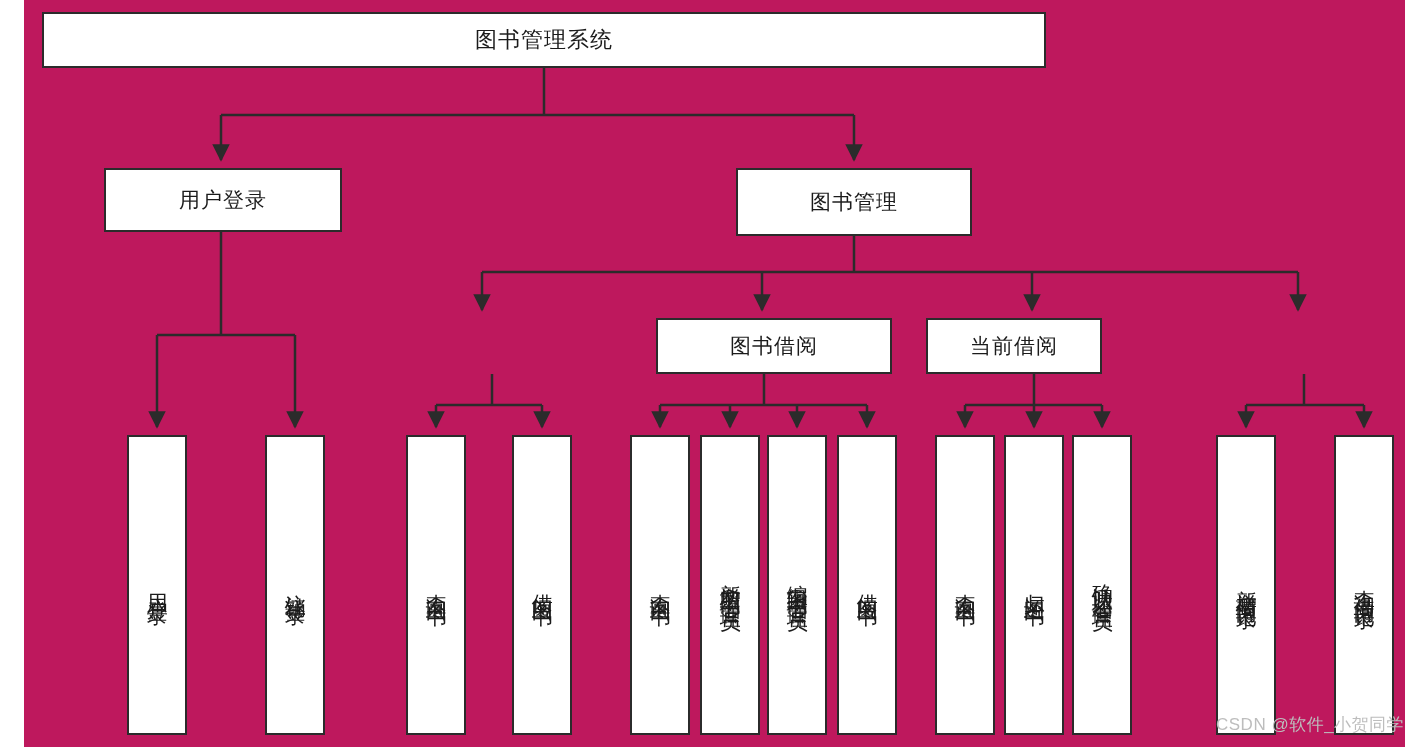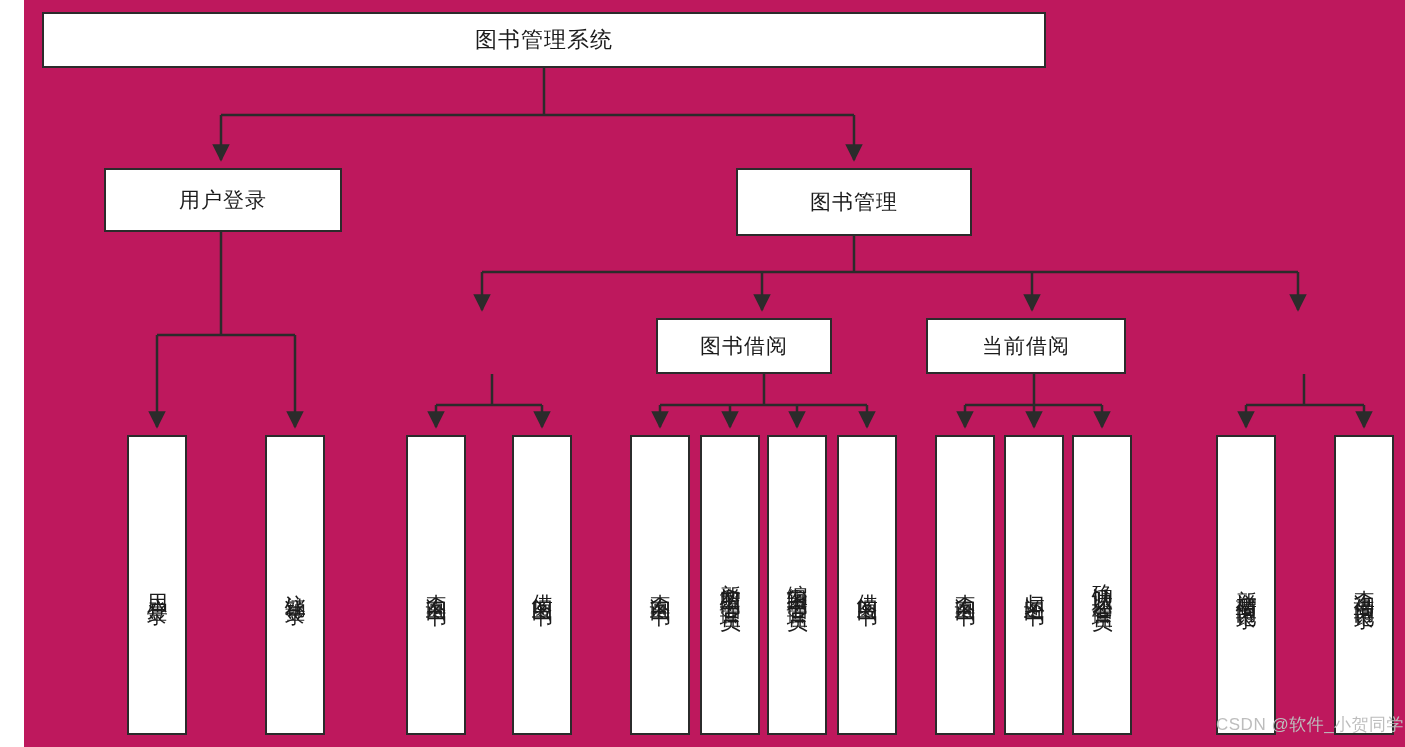--- a/index.html
+++ b/index.html
@@ -123,25 +123,25 @@
 
   <div class="node horizontal" style="left:80px; top:168px; width:238px; height:64px;">
     <span>用户登录</span>
   </div>
 
   <div class="node horizontal" style="left:712px; top:168px; width:236px; height:68px;">
     <span>图书管理</span>
   </div>
 
 
-  <div class="node horizontal" style="left:632px; top:318px; width:176px; height:56px;">
+  <div class="node horizontal" style="left:632px; top:318px; width:236px; height:56px;">
     <span>图书借阅</span>
   </div>
 
-  <div class="node horizontal" style="left:902px; top:318px; width:200px; height:56px;align-items:center;">
+  <div class="node horizontal" style="left:902px; top:318px; width:176px; height:56px;align-items:center;">
     <span>当前借阅</span>
   </div>
 
 
   <div class="node vertical" style="left:103px; top:435px; width:60px; height:300px;">
     <span>用户登录</span>
   </div>
 
   <div class="node vertical" style="left:241px; top:435px; width:60px; height:300px;">
     <span>注销登录</span>

